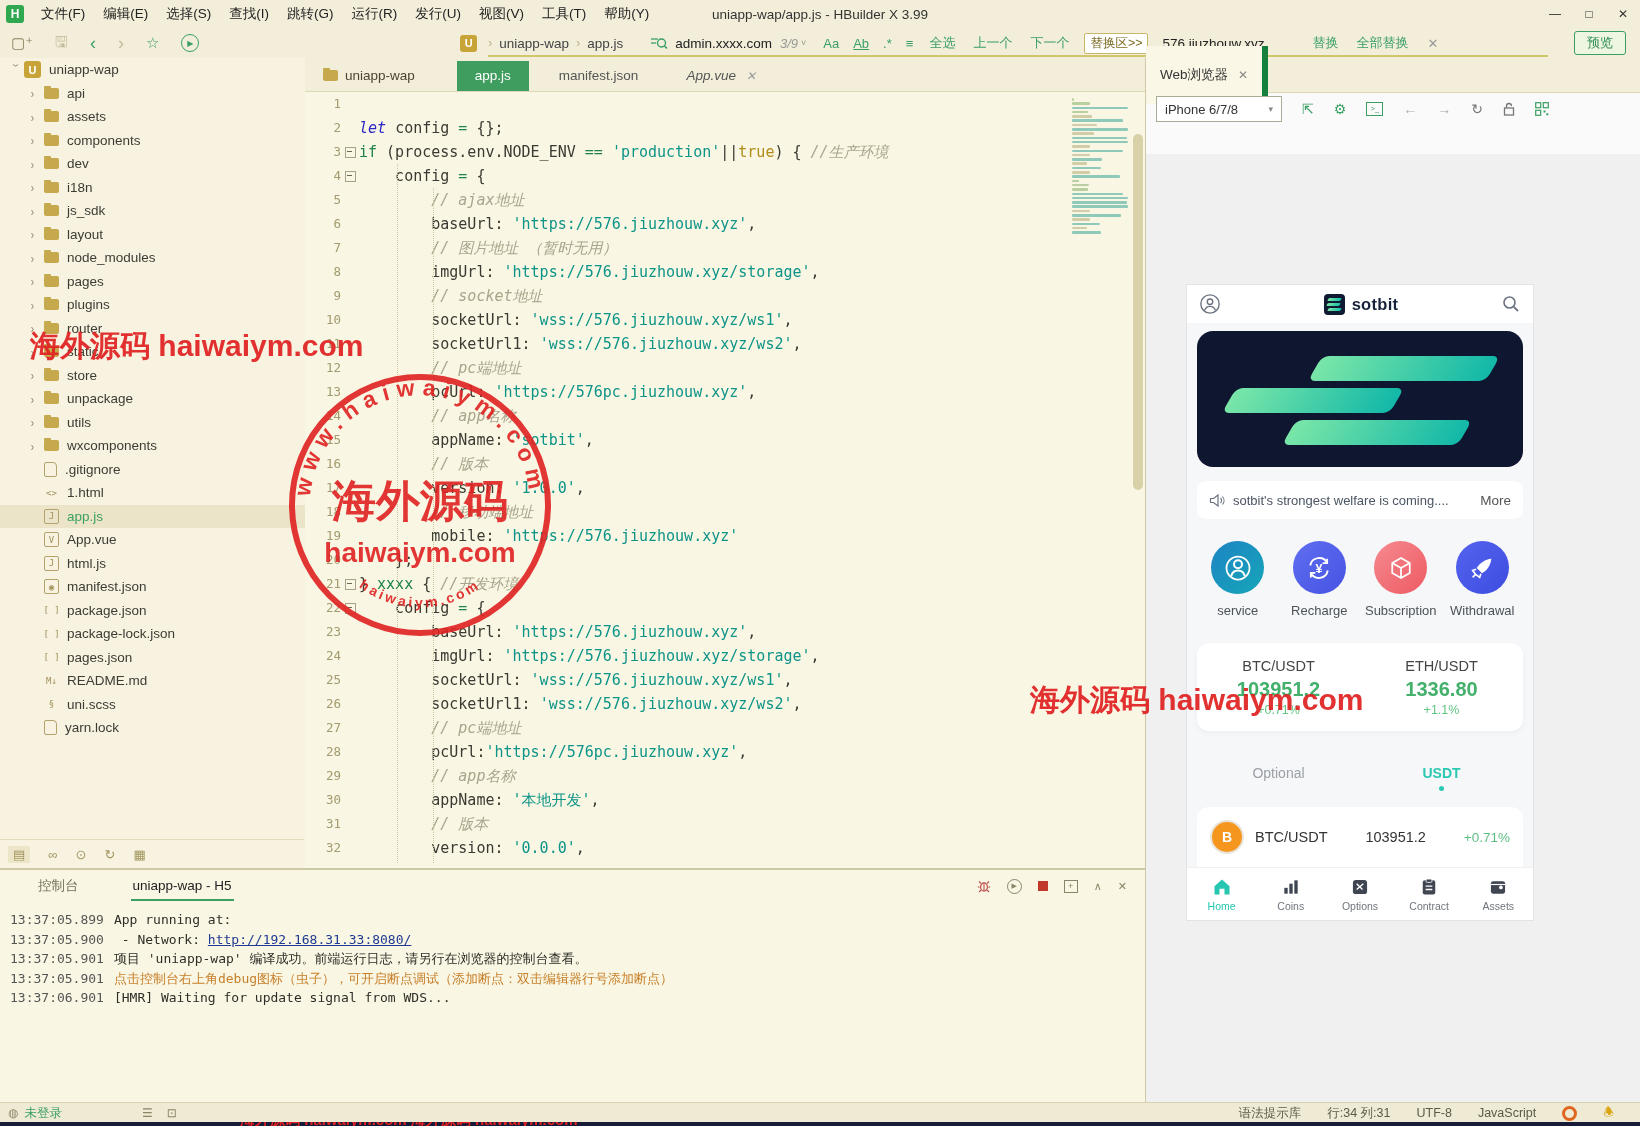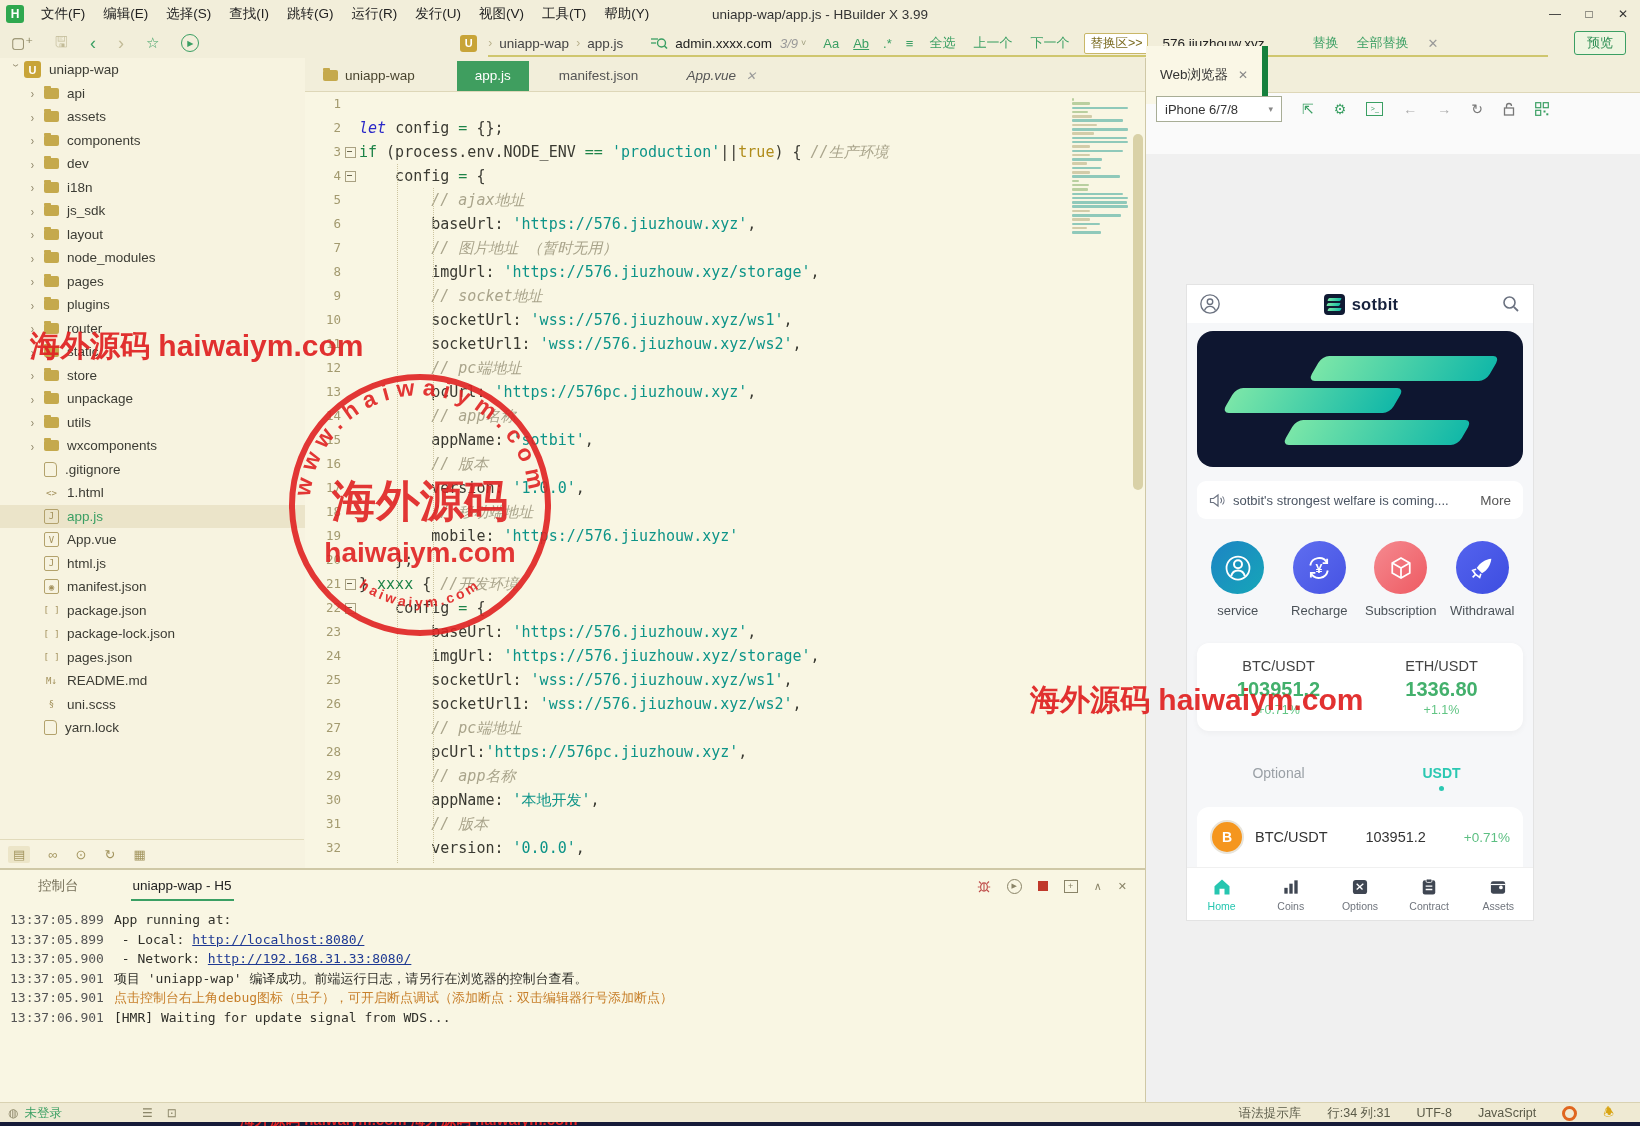--- a/index.html
+++ b/index.html
@@ -504,21 +504,20 @@
       </svg>
       <span class="ic-play">▶</span>
       <span class="ic-stop"></span>
       <span class="ic-pane">+</span>
       <span class="ic-ch">∧</span>
       <span class="ic-ch">✕</span>
     </div>
   </div>
   <div id="clogs">
       <div class="clog"><span class="lt">13:37:05.899</span><span>App running at:</span></div>
-      <div class="clog"><span class="lt">13:37:05.899</span><span> - Local:   </span><span class="lp-link">http://localhost:8080/</span></div>
       <div class="clog"><span class="lt">13:37:05.900</span><span> - Network: </span><span class="lp-link">http://192.168.31.33:8080/</span></div>
       <div class="clog"><span class="lt">13:37:05.901</span><span>项目 'uniapp-wap' 编译成功。前端运行日志，请另行在浏览器的控制台查看。</span></div>
       <div class="clog"><span class="lt">13:37:05.901</span><span class="lp-warn">点击控制台右上角debug图标（虫子），可开启断点调试（添加断点：双击编辑器行号添加断点）</span></div>
       <div class="clog"><span class="lt">13:37:06.901</span><span>[HMR] Waiting for update signal from WDS...</span></div>
     </div>
 </div>
 
 <div id="rightpanel" class="abs">
   <div id="btabs">
     <div id="btab">

